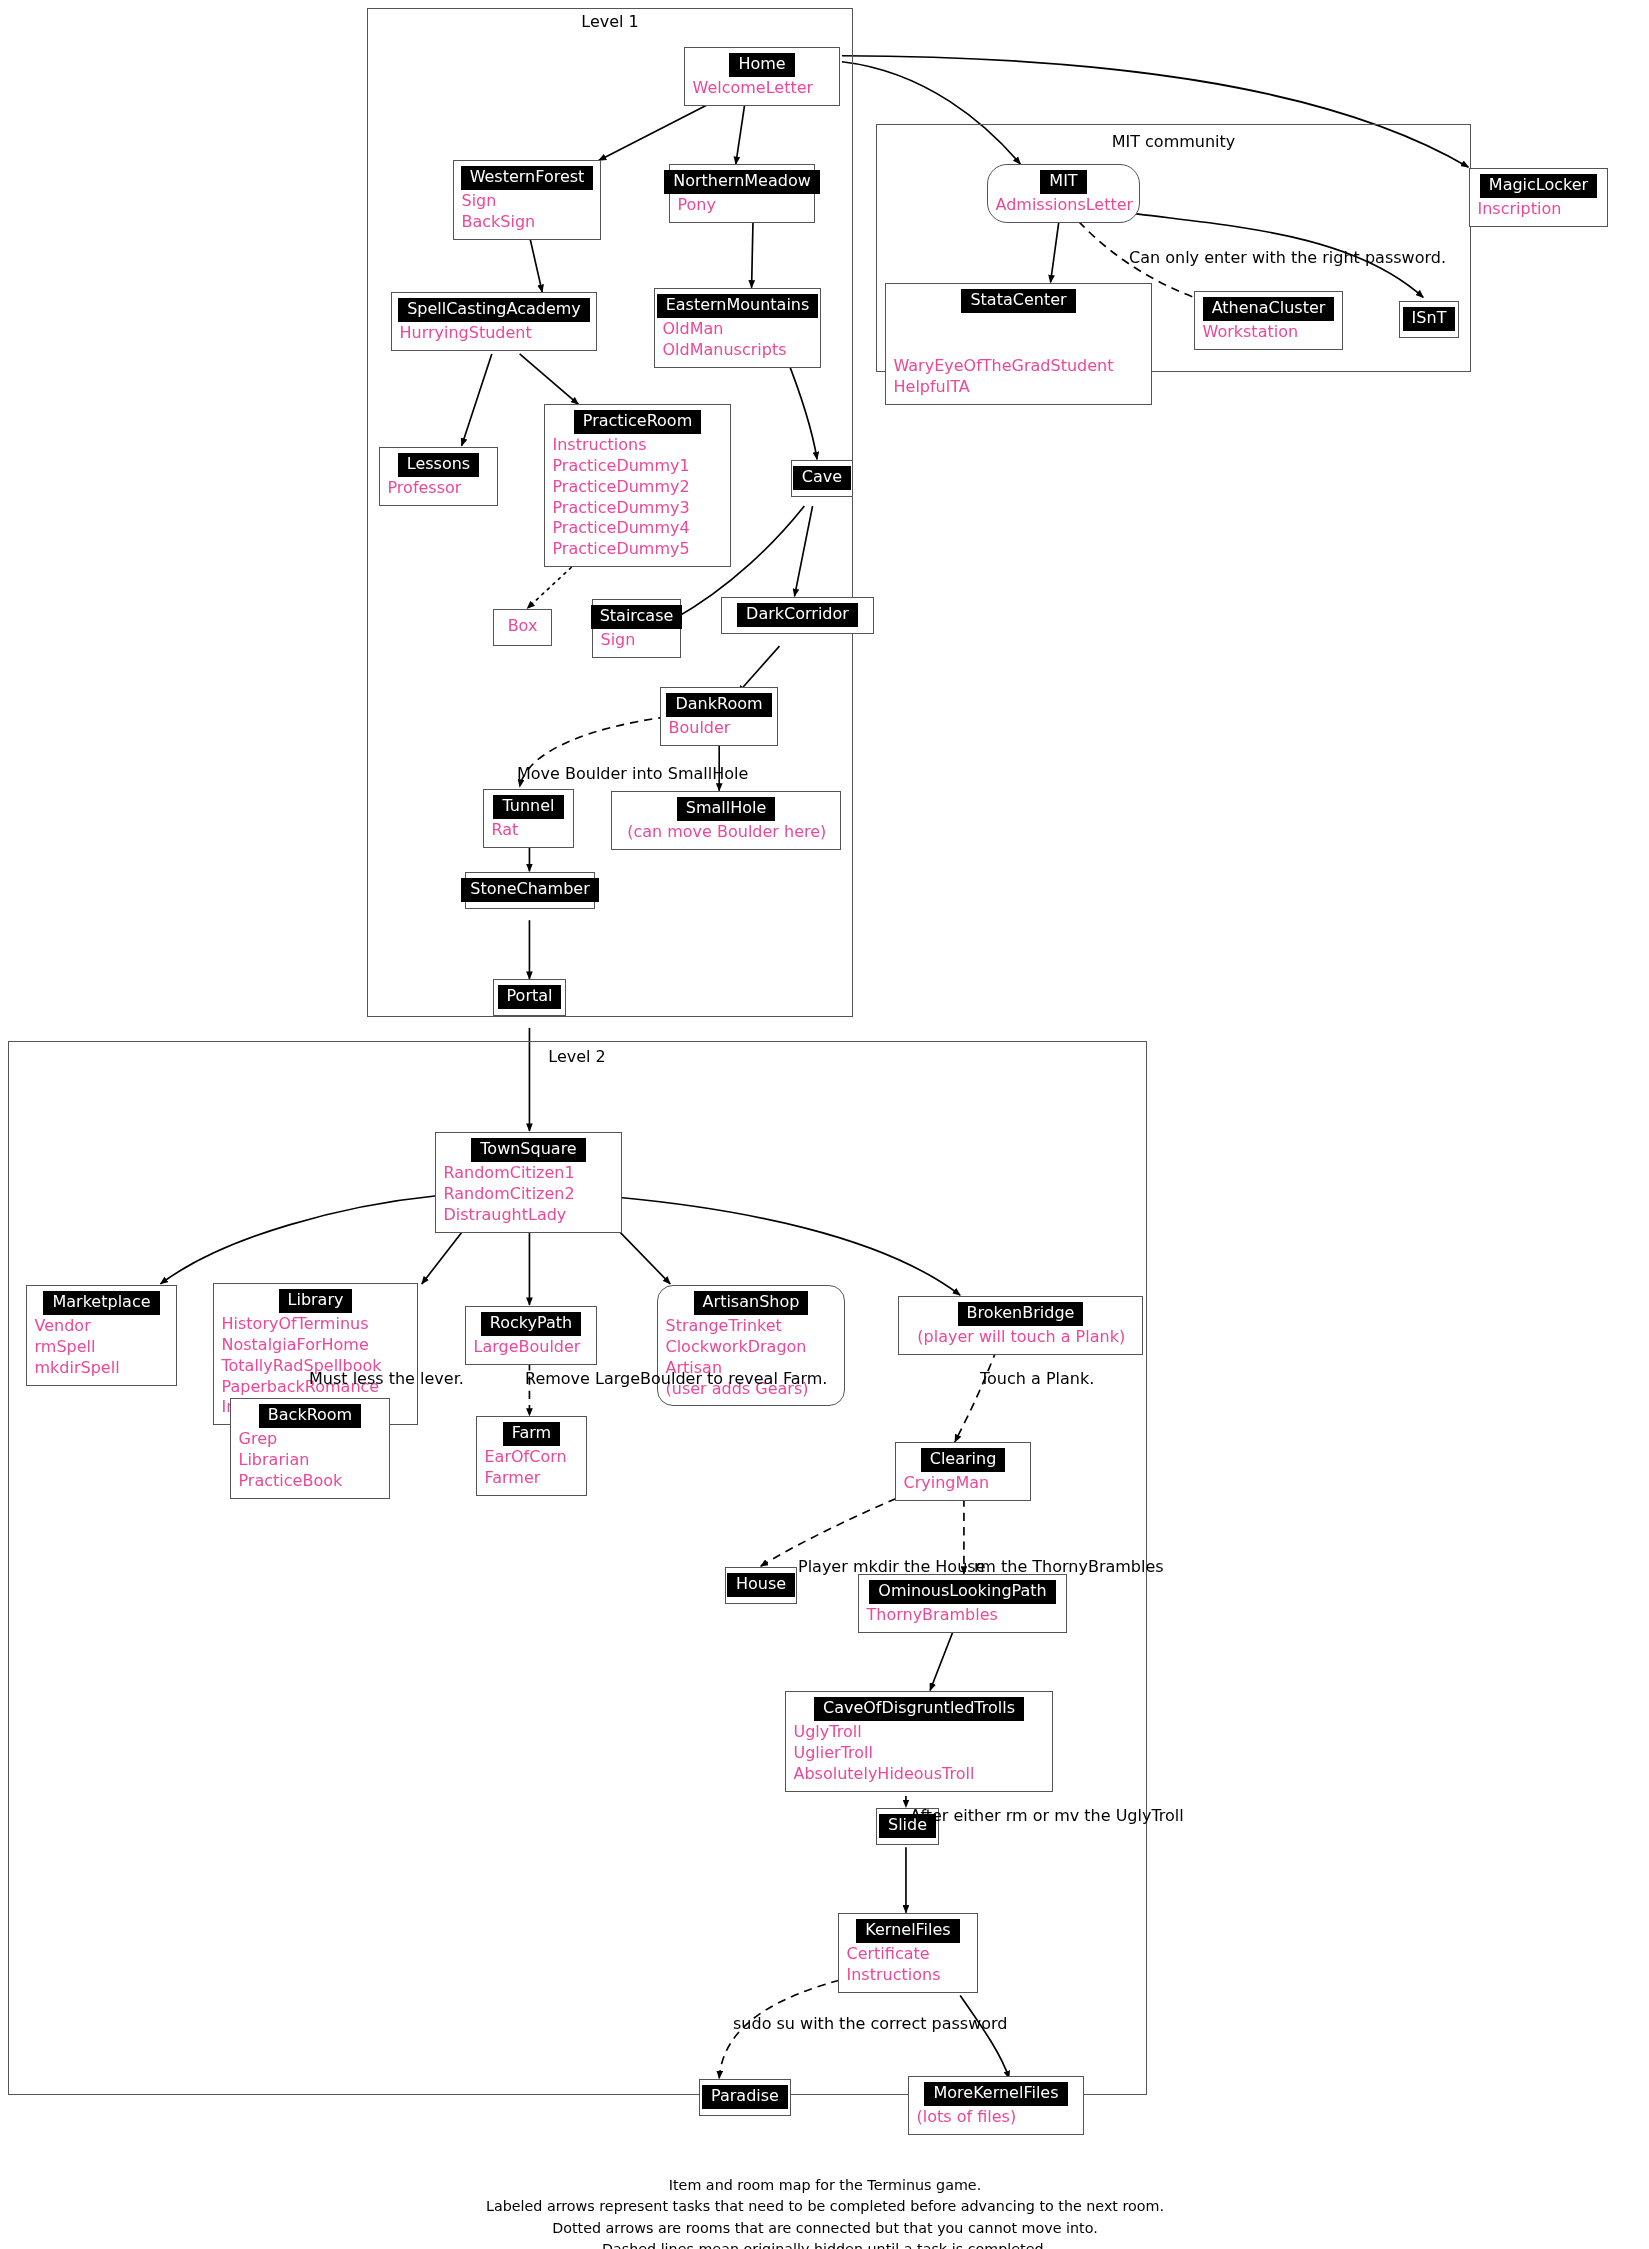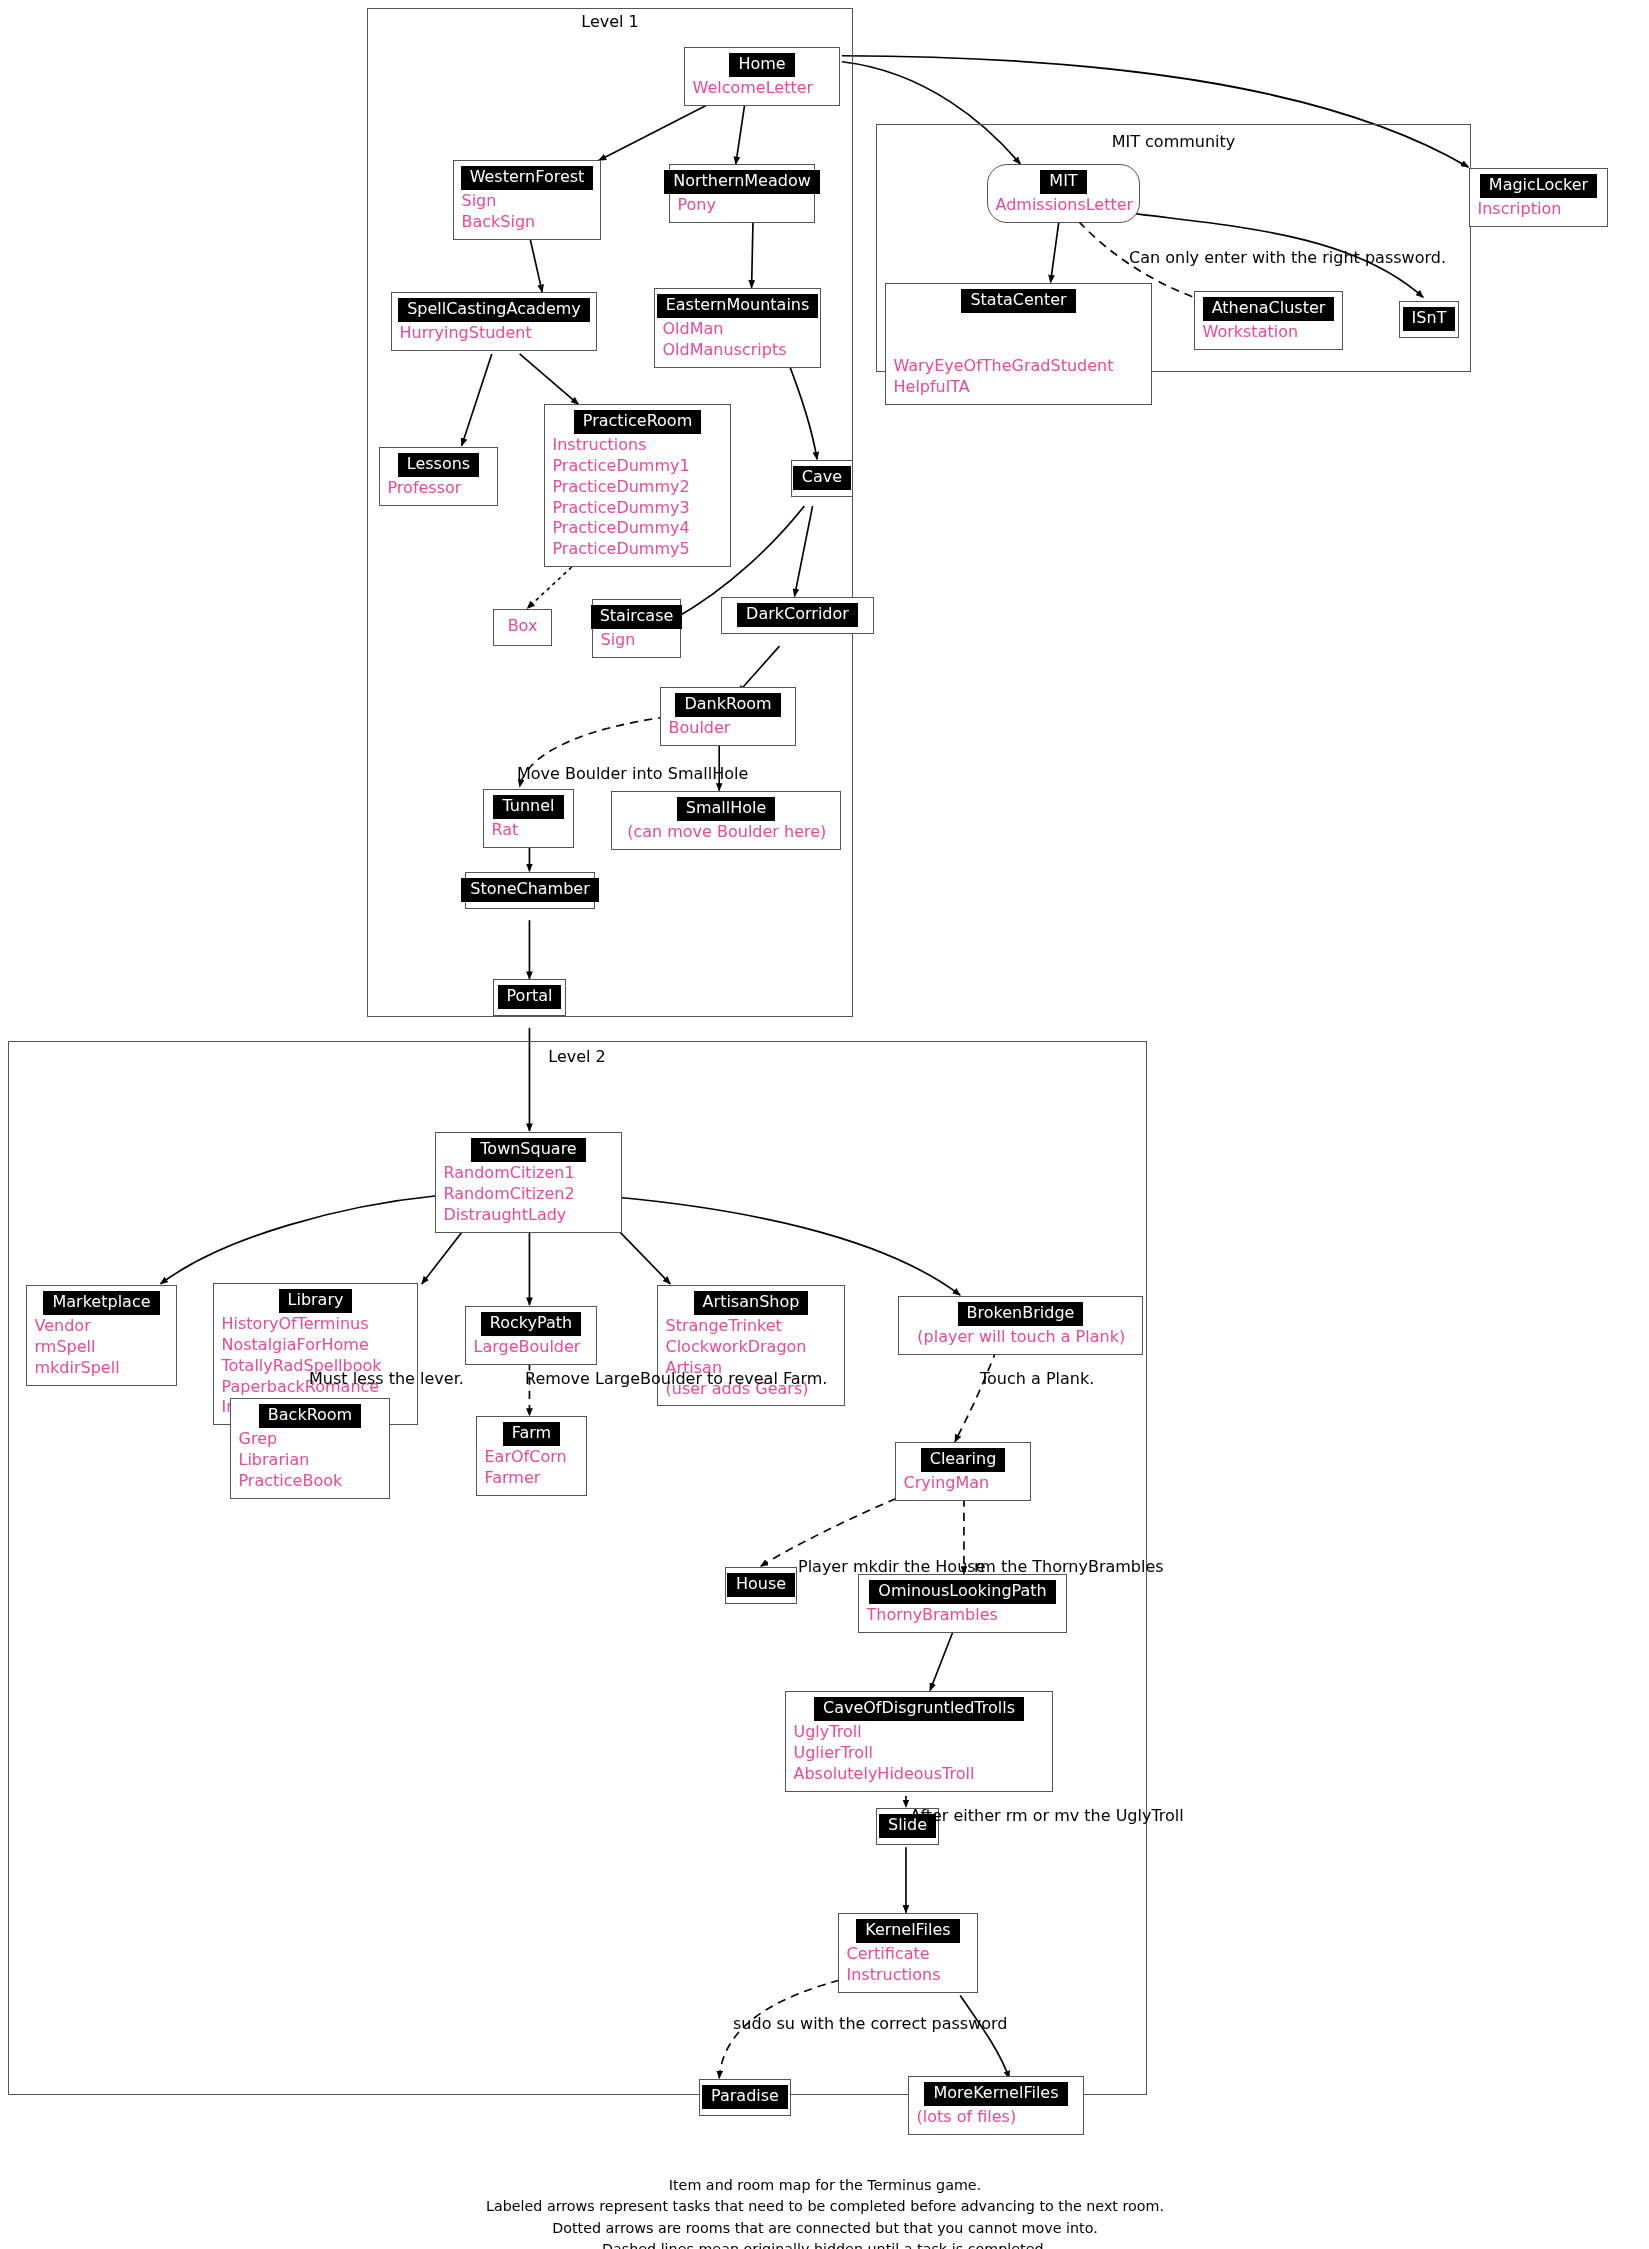--- a/index.html
+++ b/index.html
@@ -224,21 +224,21 @@
     <div class="title">Staircase</div>
     <div class="rows">
         <div class="row">Sign</div>
       </div>
   </div>
 
   <div class="node" style="left:721px;top:597px;width:153px;">
     <div class="title">DarkCorridor</div>
   </div>
 
-  <div class="node" style="left:660px;top:687px;width:136px;">
+  <div class="node" style="left:660px;top:687px;width:118px;">
     <div class="title">DankRoom</div>
     <div class="rows">
         <div class="row">Boulder</div>
       </div>
   </div>
 
   <div class="node" style="left:483px;top:789px;width:91px;">
     <div class="title">Tunnel</div>
     <div class="rows">
         <div class="row">Rat</div>
@@ -289,21 +289,21 @@
     </div>
   </div>
 
   <div class="node" style="left:465px;top:1306px;width:132px;">
     <div class="title">RockyPath</div>
     <div class="rows">
         <div class="row">LargeBoulder</div>
       </div>
   </div>
 
-  <div class="node" style="left:657px;top:1285px;width:188px;">
+  <div class="node" style="left:657px;top:1285px;width:188px;border-radius:16px;">
     <div class="title">ArtisanShop</div>
     <div class="rows">
       <div class="row">StrangeTrinket</div>
       <div class="row">ClockworkDragon</div>
       <div class="row">Artisan</div>
       <div class="row">(user adds Gears)</div>
     </div>
   </div>
 
   <div class="node" style="left:898px;top:1296px;width:245px;">

